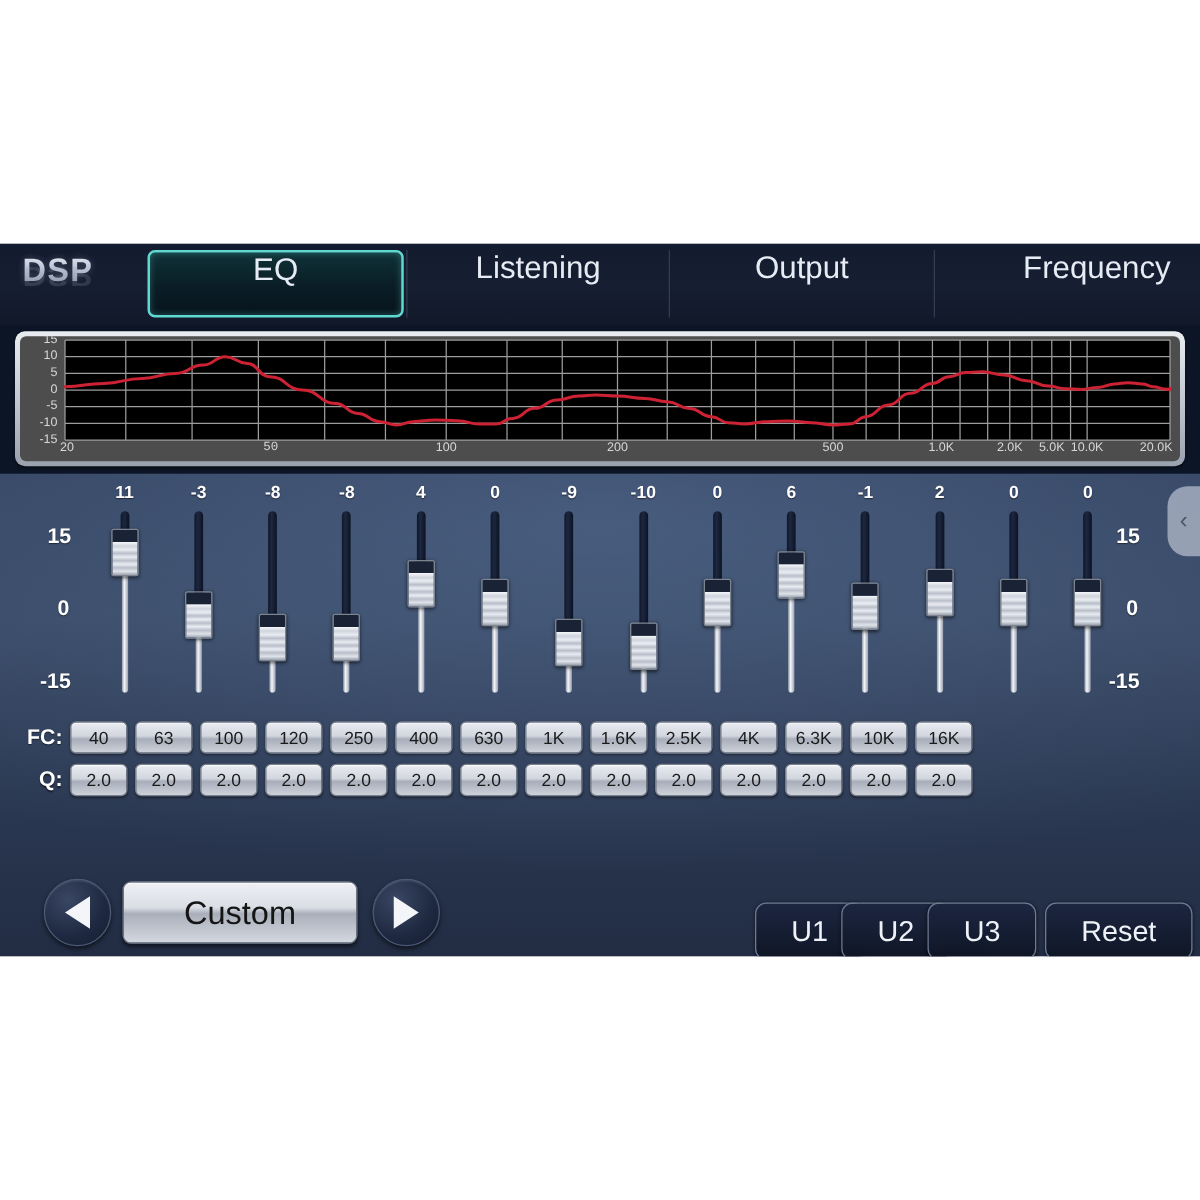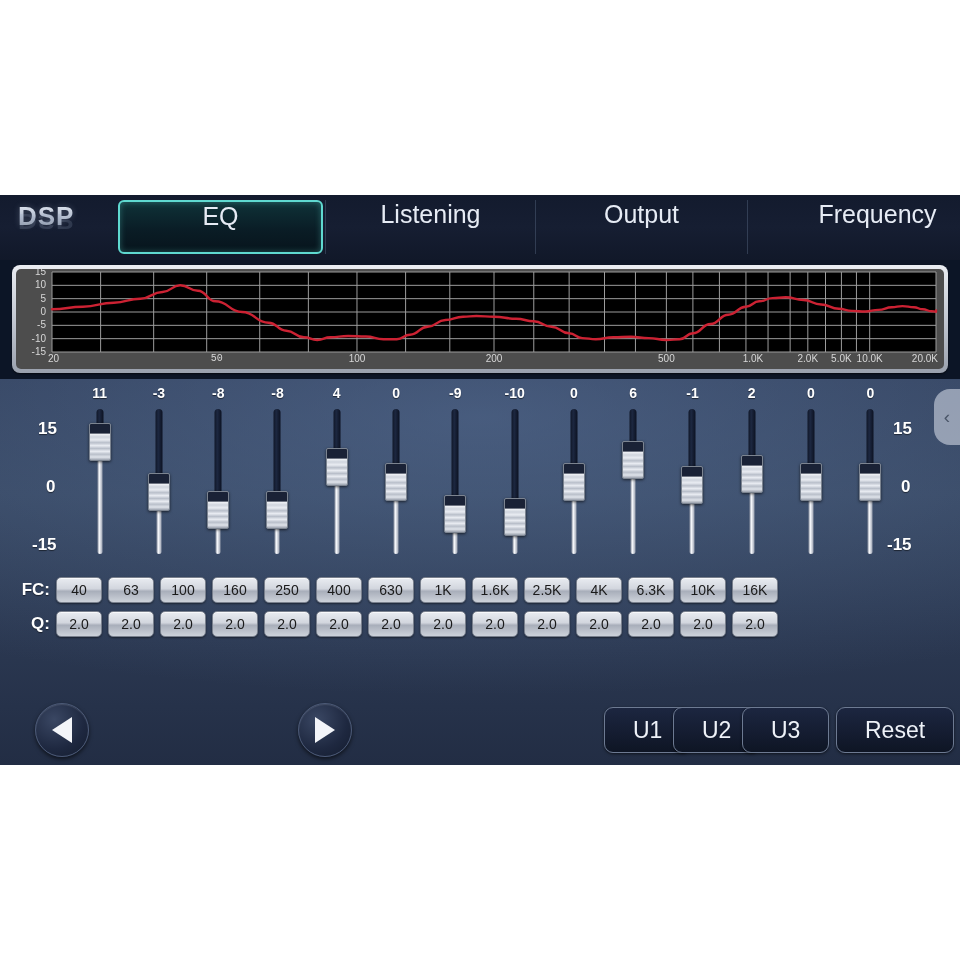--- a/index.html
+++ b/index.html
@@ -192,21 +192,21 @@
     position: absolute; left: 98px; top: 8px;
     width: 188px; height: 50px;
     display: flex; align-items: center; justify-content: center;
     font-size: 26px; color: #151515;
     background: linear-gradient(180deg,#eef0f4 0%, #dadee5 42%, #a9afba 52%, #d4d8e0 100%);
     border: 1px solid #767d8a;
     border-radius: 7px;
     box-shadow: 0 2px 3px rgba(0,0,0,.5), inset 0 1px 0 rgba(255,255,255,.8);
   }
   .u-btn {
-    position: absolute; top: 10px;
+    position: absolute; top: 25px;
     height: 46px; min-width: 64px; padding: 0 28px;
     display: flex; align-items: center; justify-content: center;
     font-size: 23px; color: #eef2f8;
     background: linear-gradient(180deg,#1c2640 0%, #141c30 60%, #0e1524 100%);
     border: 1px solid #6d7a92;
     border-radius: 9px;
     box-shadow: 0 1px 3px rgba(0,0,0,.6);
   }
 </style>
 </head>
@@ -421,21 +421,21 @@
           </div>
         </div>
       </div>
 
     <div class="param-row" style="top:196px;">
       <div class="param-label">FC:</div>
       <div class="param-cells" id="fc-cells">
           <div class="cell">40</div>
           <div class="cell">63</div>
           <div class="cell">100</div>
-          <div class="cell">160</div>
+          <div class="cell">120</div>
           <div class="cell">250</div>
           <div class="cell">400</div>
           <div class="cell">630</div>
           <div class="cell">1K</div>
           <div class="cell">1.6K</div>
           <div class="cell">2.5K</div>
           <div class="cell">4K</div>
           <div class="cell">6.3K</div>
           <div class="cell">10K</div>
           <div class="cell">16K</div>
@@ -459,20 +459,23 @@
           <div class="cell">2.0</div>
           <div class="cell">2.0</div>
           <div class="cell">2.0</div>
         </div>
     </div>
 
     <div id="bottom">
       <div class="circle-btn" style="left:35px;">
         <div class="tri tri-left"></div>
       </div>
+      <div id="preset-btn">
+        <span>Custom</span>
+      </div>
       <div class="circle-btn" style="left:298px;">
         <div class="tri tri-right"></div>
       </div>
 
       <div class="u-btn" style="left:604px;">
         <span>U1</span>
       </div>
       <div class="u-btn" style="left:673px;">
         <span>U2</span>
       </div>

